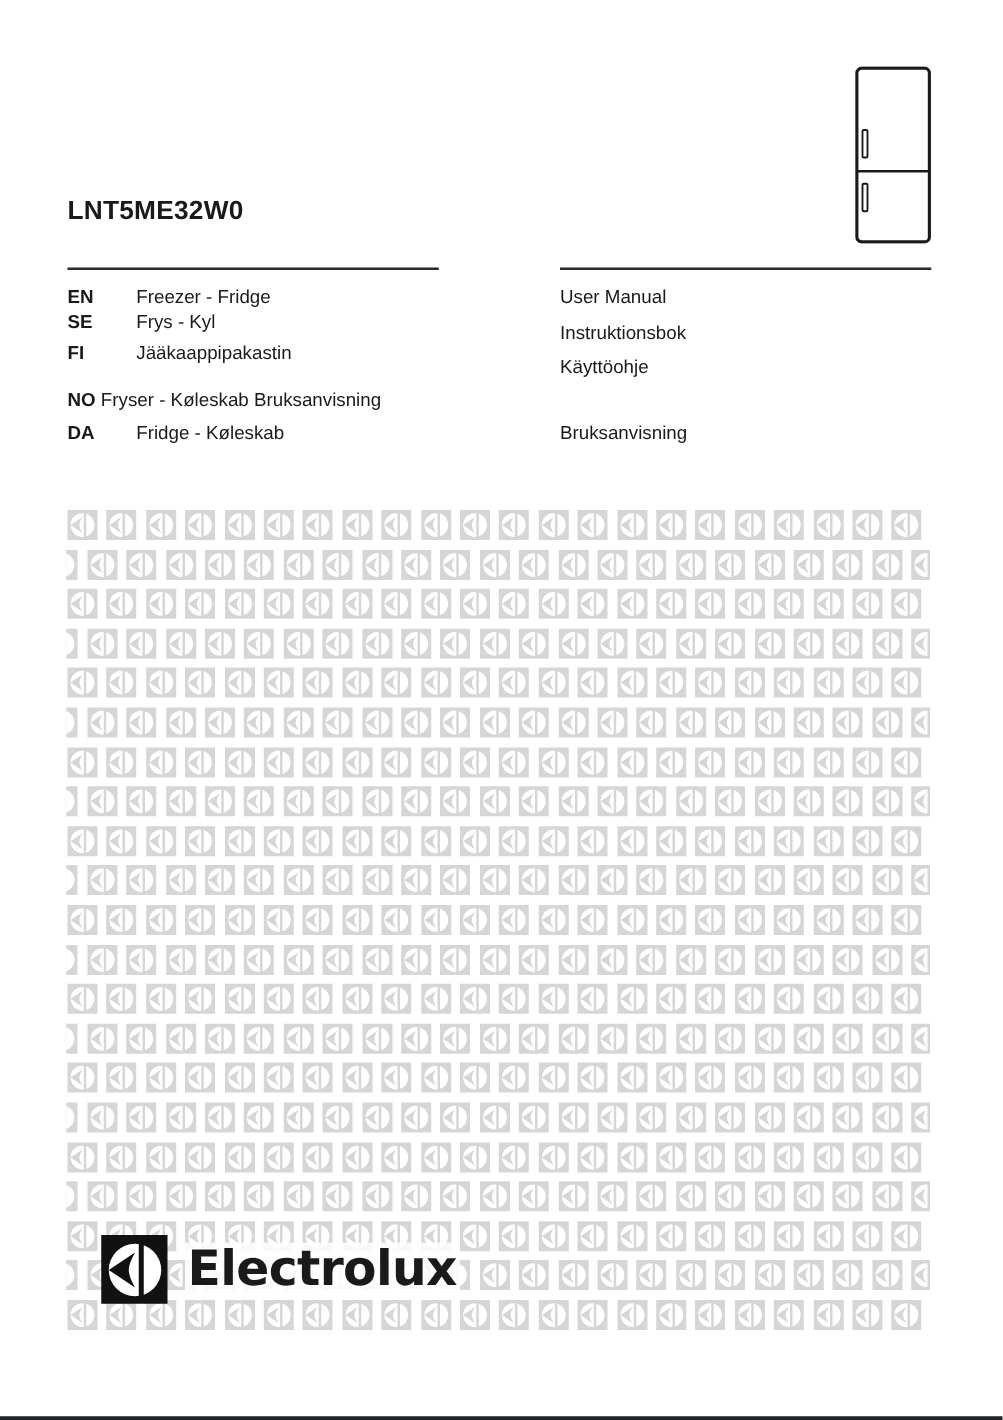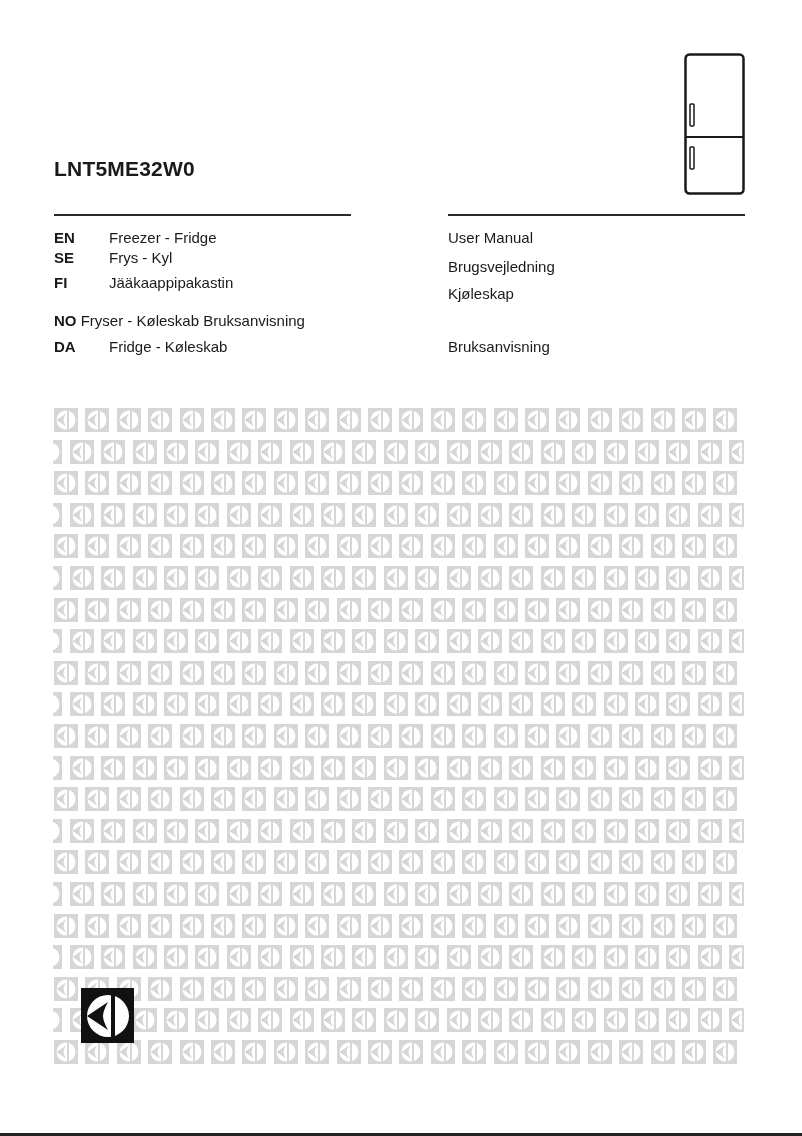--- a/index.html
+++ b/index.html
@@ -40,26 +40,26 @@
 <div class="rule right"></div>
 
 <div class="lang-row" style="top:229px">
   <span class="lang-code fixed">EN</span><span class="lang-desc">Freezer - Fridge</span>
 </div>
 <div class="lang-manual" style="top:229px">User Manual</div>
 
 <div class="lang-row" style="top:249px">
   <span class="lang-code fixed">SE</span><span class="lang-desc">Frys - Kyl</span>
 </div>
-<div class="lang-manual" style="top:258px">Brugsvejledning</div>
+<div class="lang-manual" style="top:258px">Instruktionsbok</div>
 
 <div class="lang-row" style="top:274px">
   <span class="lang-code fixed">FI</span><span class="lang-desc">Jääkaappipakastin</span>
 </div>
-<div class="lang-manual" style="top:285px">Kjøleskap</div>
+<div class="lang-manual" style="top:285px">Käyttöohje</div>
 
 <div class="lang-row" style="top:312px">
   <span class="lang-code">NO</span> <span class="lang-desc">Fryser - Køleskab Bruksanvisning</span>
 </div>
 
 <div class="lang-row" style="top:338px">
   <span class="lang-code fixed">DA</span><span class="lang-desc">Fridge - Køleskab</span>
 </div>
 <div class="lang-manual" style="top:338px">Bruksanvisning</div>
 
@@ -3371,15 +3371,16 @@
   </div>
 
 <div class="brand">
   <div class="brand-mark">
     <svg width="44" height="44" viewBox="0 0 44 44">
       <circle cx="22" cy="22" r="21" fill="#fff"></circle>
       <path d="M1 22 L22 8 Q17 17 17 22 Q17 27 22 36 Z" fill="#111"></path>
       <rect x="25" y="1" width="4" height="42" fill="#111"></rect>
     </svg>
   </div>
+  <span class="brand-word">Electrolux</span>
 </div>
 
 <div class="bottom-bar"></div>
 
 </body></html>

